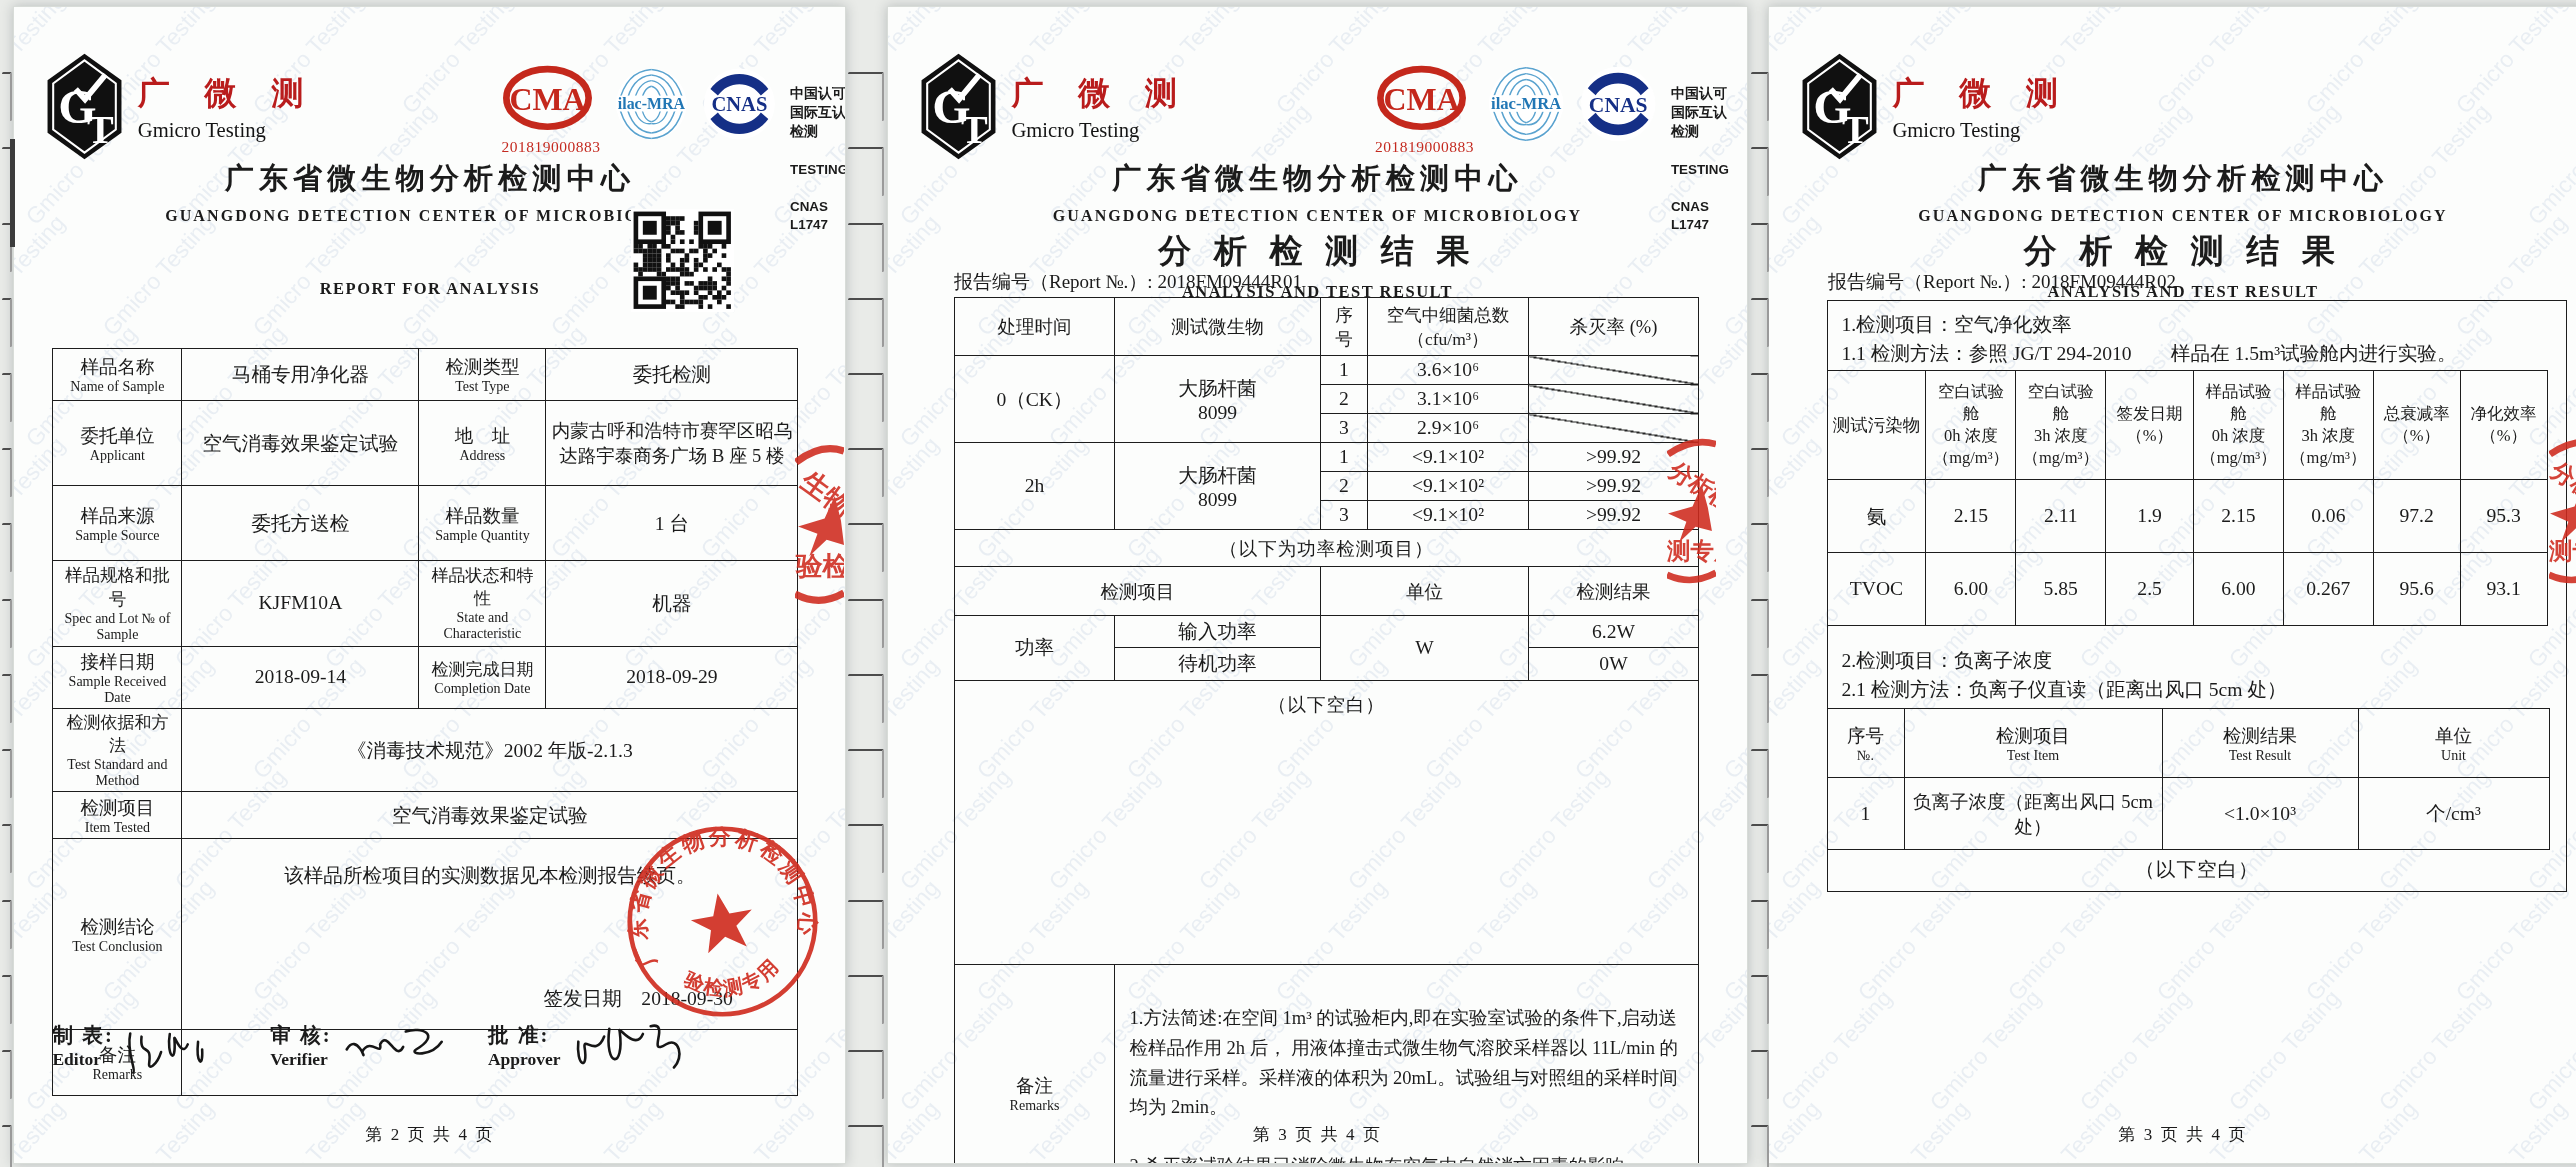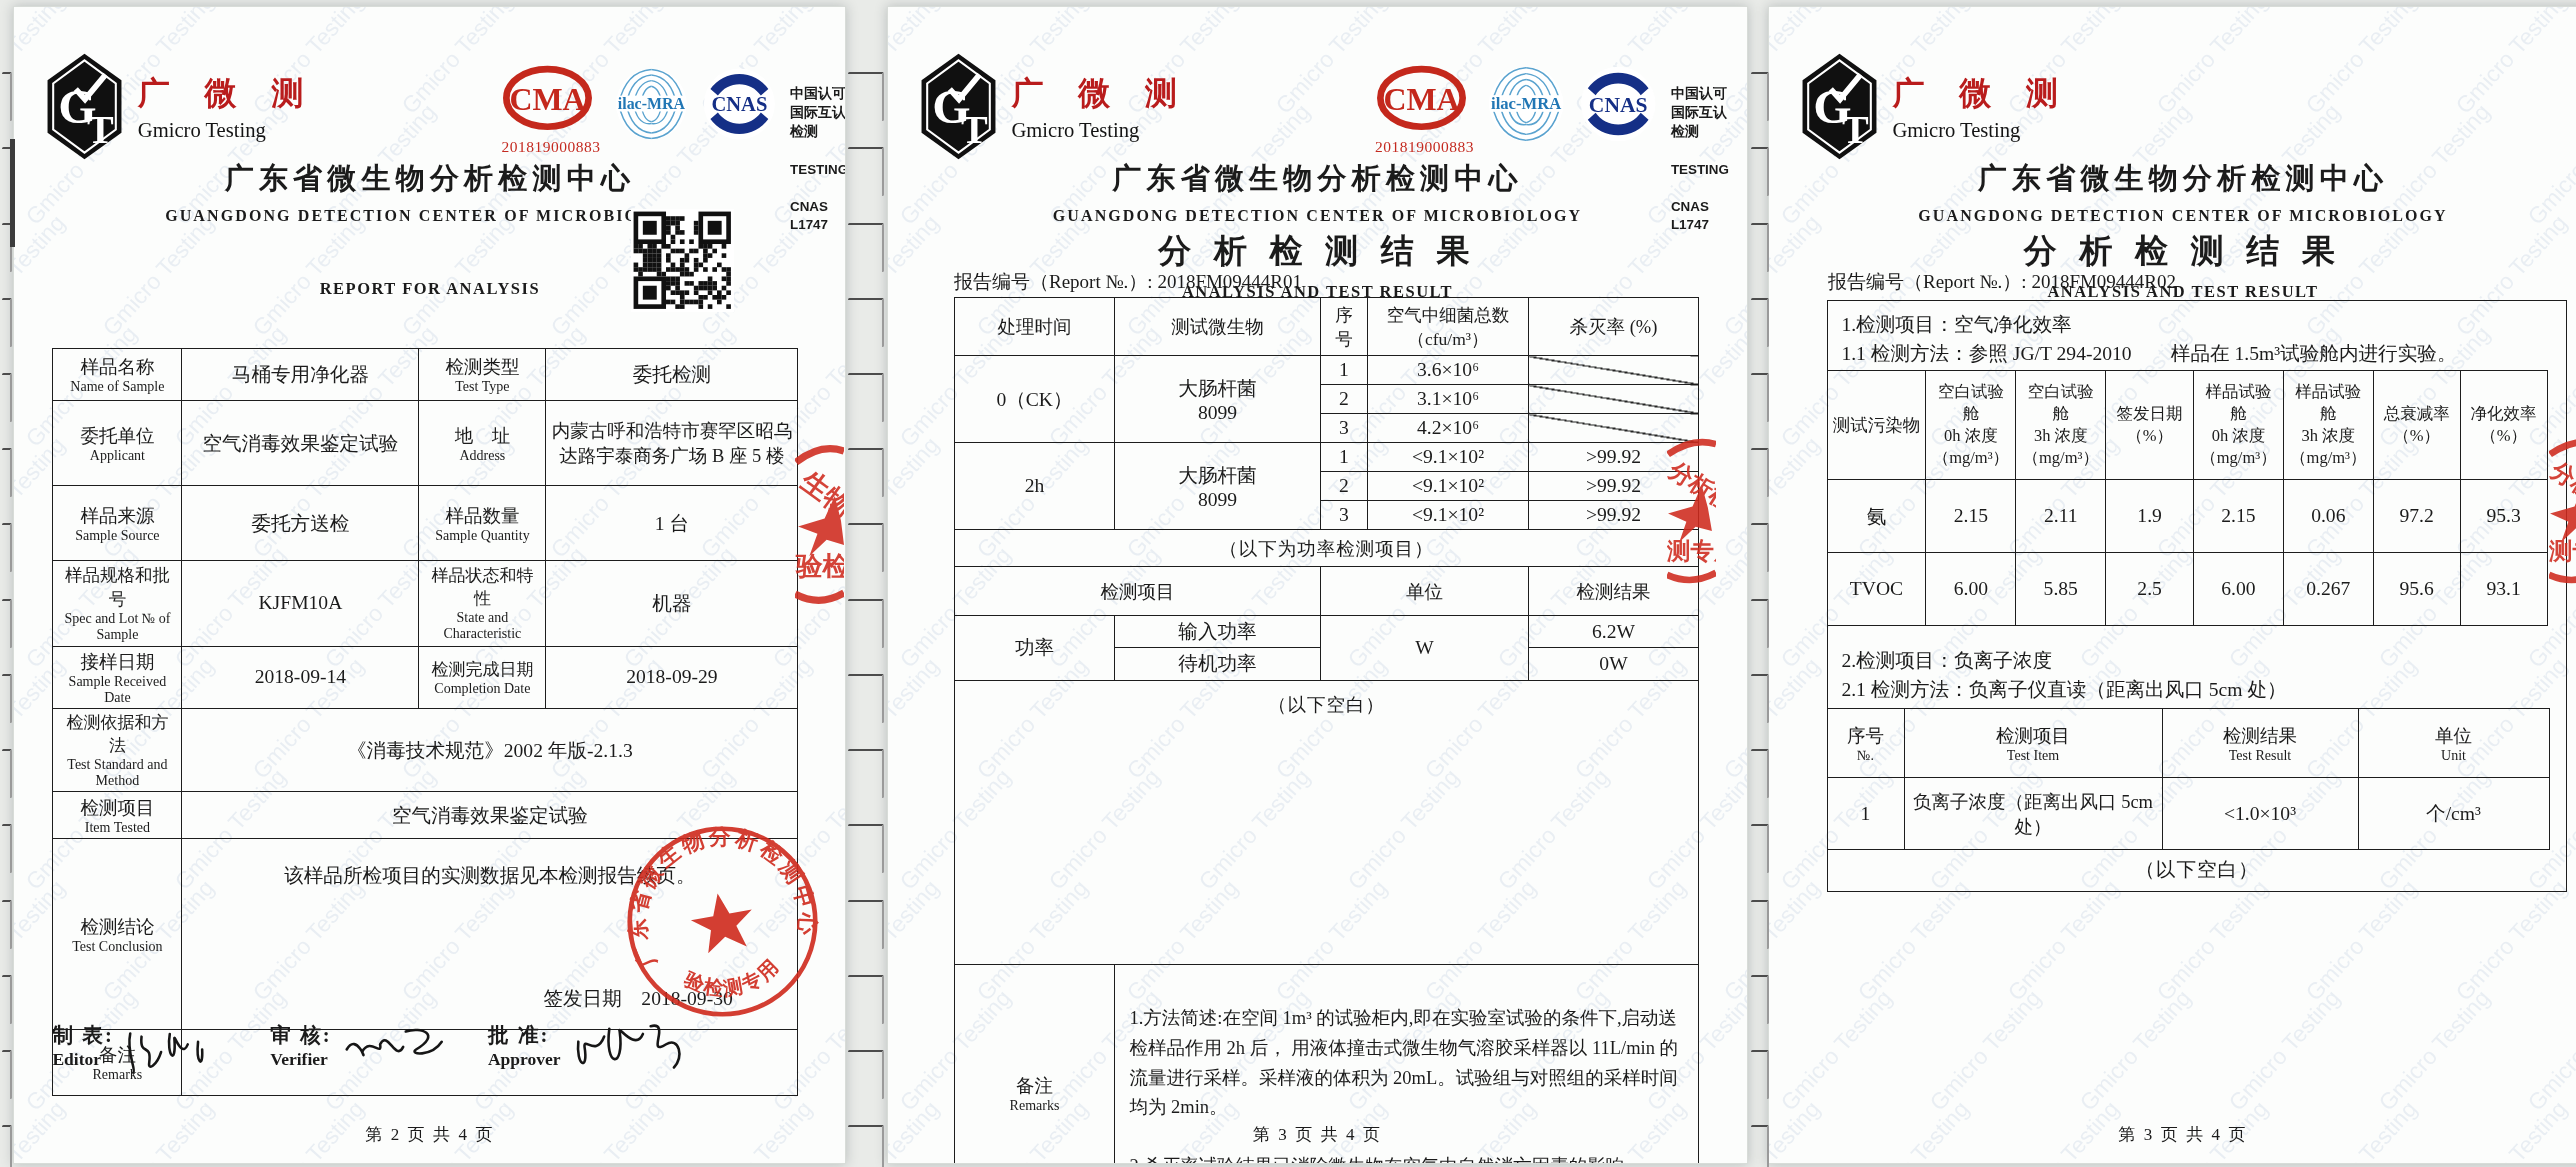--- a/index.html
+++ b/index.html
@@ -671,21 +671,21 @@
         <td class="val">3.6×10⁶</td>
         <td class="slash"></td>
       </tr>
       <tr style="height:29px">
         <td class="val">2</td>
         <td class="val">3.1×10⁶</td>
         <td class="slash"></td>
       </tr>
       <tr style="height:29px">
         <td class="val">3</td>
-        <td class="val">4.2×10⁶</td>
+        <td class="val">2.9×10⁶</td>
         <td class="slash"></td>
       </tr>
       <tr style="height:29px">
         <td class="val" rowspan="3">2h</td>
         <td class="val" rowspan="3">大肠杆菌
 8099</td>
         <td class="val">1</td>
         <td class="val">&lt;9.1×10²</td>
         <td class="val">&gt;99.92</td>
       </tr>

